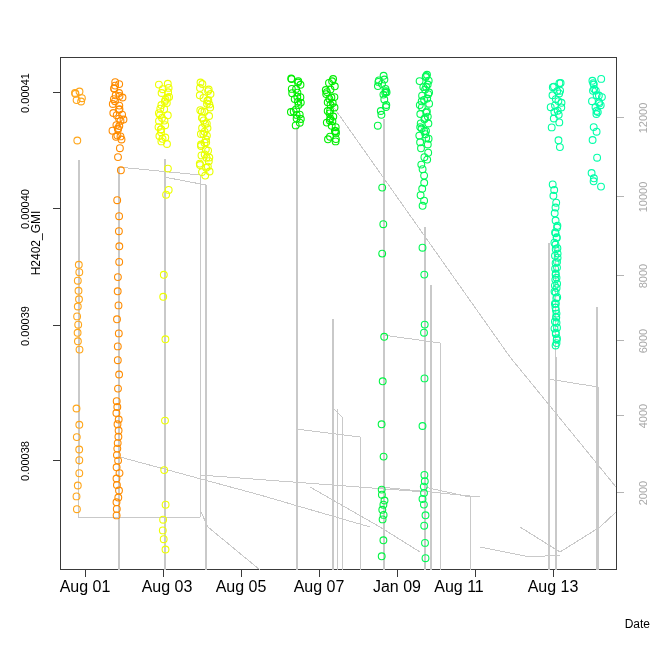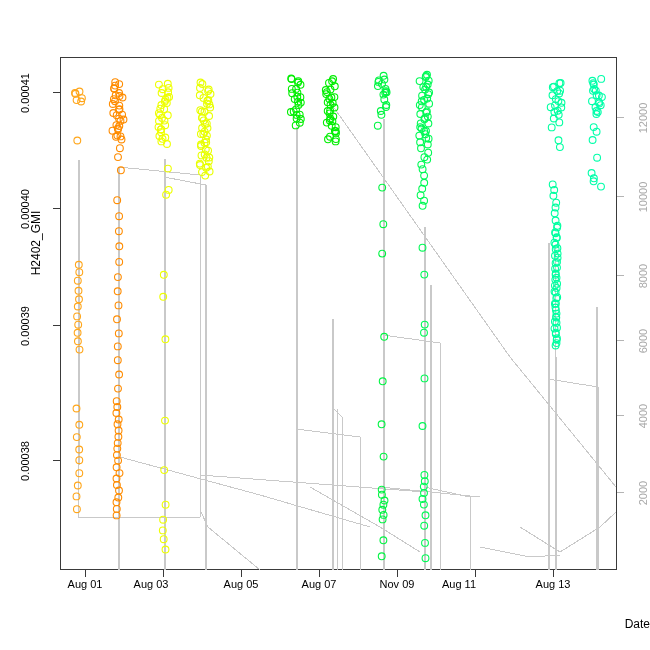--- a/index.html
+++ b/index.html
@@ -39,21 +39,21 @@
     font-size:11px;color:#000;
     transform:rotate(-90deg);transform-origin:center center;
   }
   .ylab-r{
     position:absolute;left:619px;width:48px;text-align:center;
     font-size:11px;color:#a8a8a8;
     transform:rotate(-90deg);transform-origin:center center;
   }
   .xlab-t{
     position:absolute;top:578px;width:70px;text-align:center;
-    font-size:11px;color:#000;
+    font-size:16px;color:#000;
   }
 </style>
 </head>
 <body>
 
 <div id="stage">
 
 
   <div id="ylab">H2402_GMI</div>
   <div id="xlab">Date</div>
@@ -600,20 +600,20 @@
 
   <div class="tick-x" style="left:85px"></div>
   <div class="tick-x" style="left:163px"></div>
   <div class="tick-x" style="left:241px"></div>
   <div class="tick-x" style="left:319px"></div>
   <div class="tick-x" style="left:397px"></div>
   <div class="tick-x" style="left:475px"></div>
   <div class="tick-x" style="left:553px"></div>
 
   <div class="xlab-t" style="left:50px">Aug 01</div>
-  <div class="xlab-t" style="left:116px">Aug 03</div>
+  <div class="xlab-t" style="left:132px">Aug 03</div>
   <div class="xlab-t" style="left:206px">Aug 05</div>
   <div class="xlab-t" style="left:284px">Aug 07</div>
-  <div class="xlab-t" style="left:362px">Nov 09</div>
+  <div class="xlab-t" style="left:362px">Jan 09</div>
   <div class="xlab-t" style="left:424px">Aug 11</div>
   <div class="xlab-t" style="left:518px">Aug 13</div>
 
 </div>
 
 </body></html>

